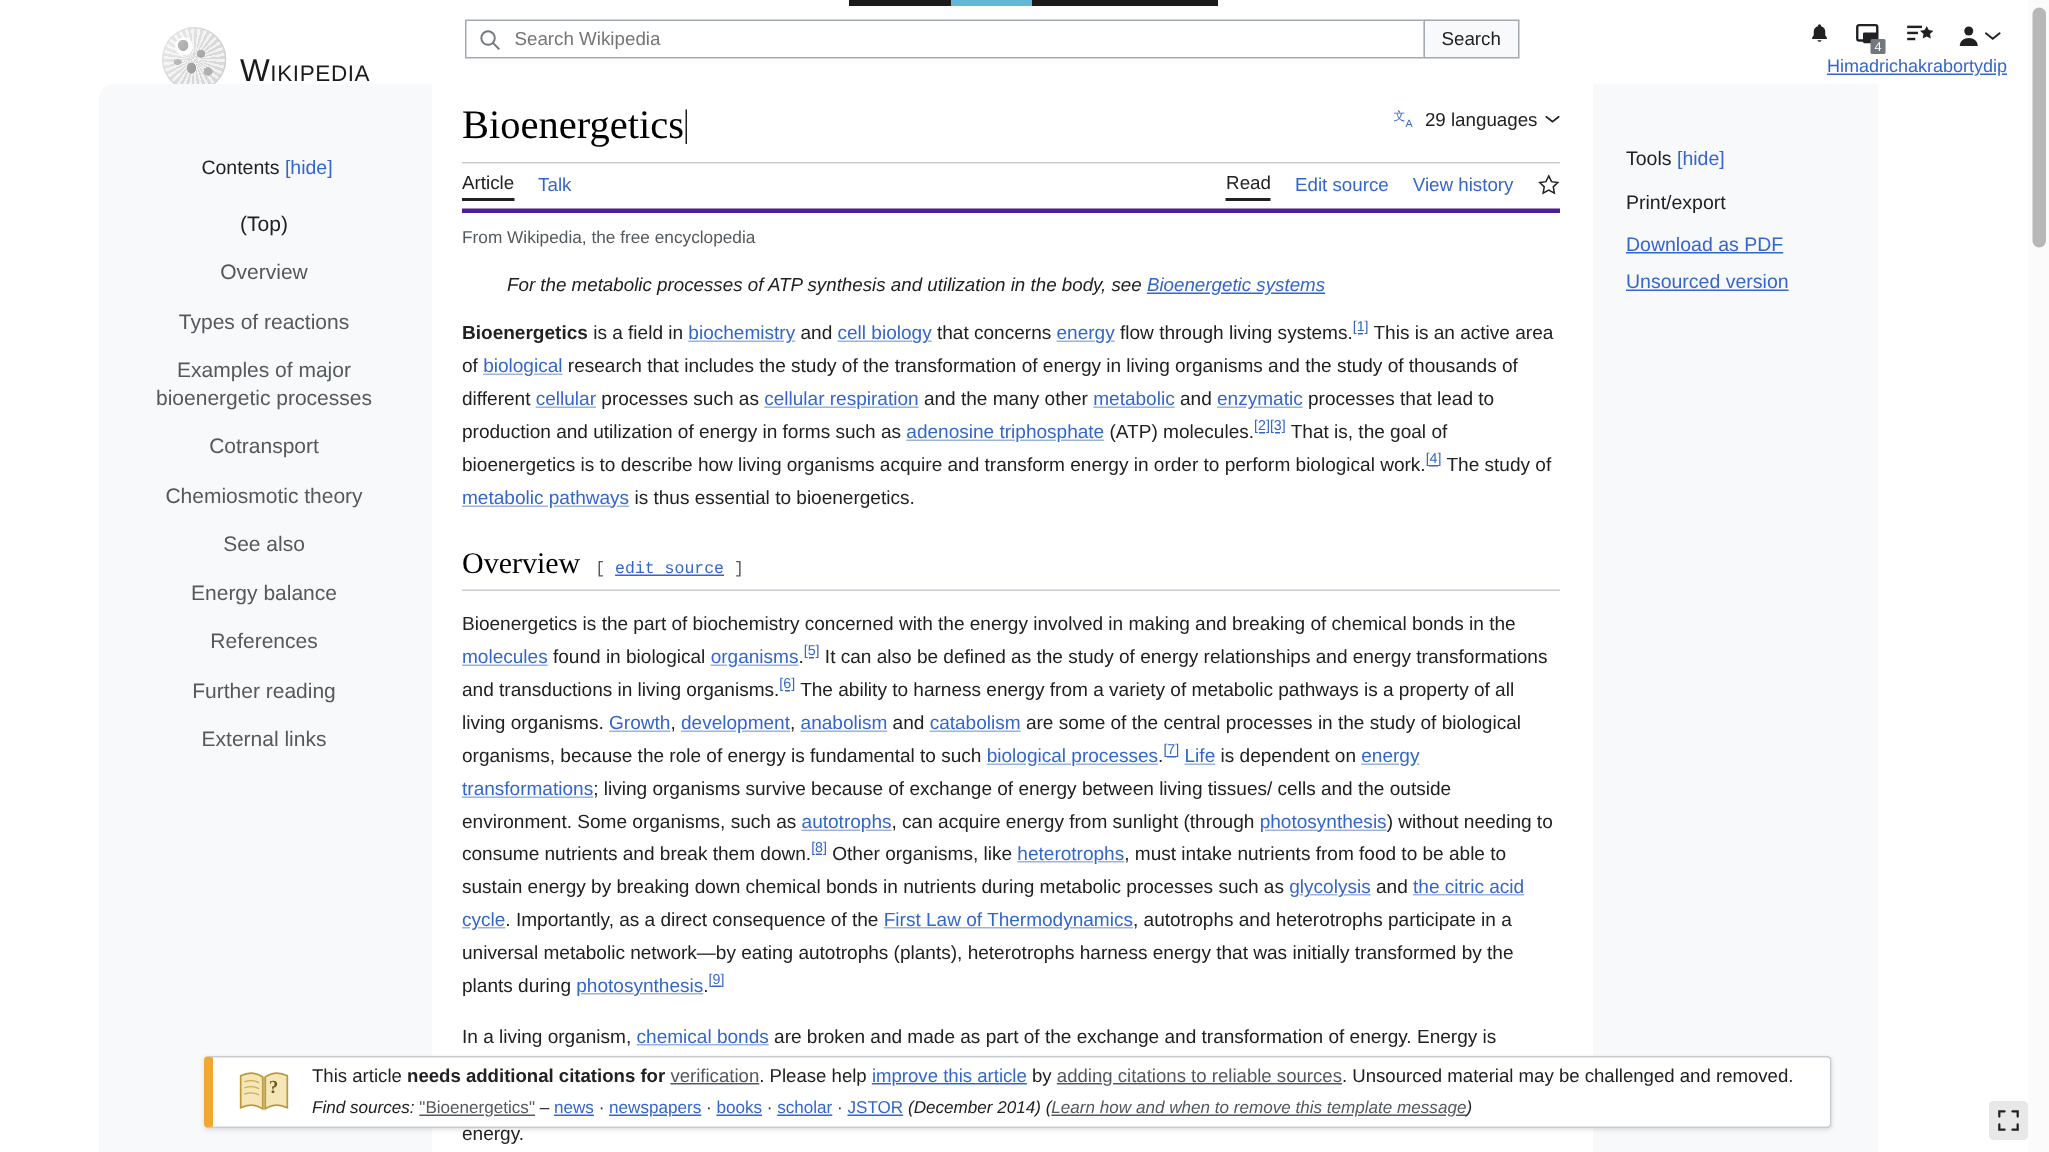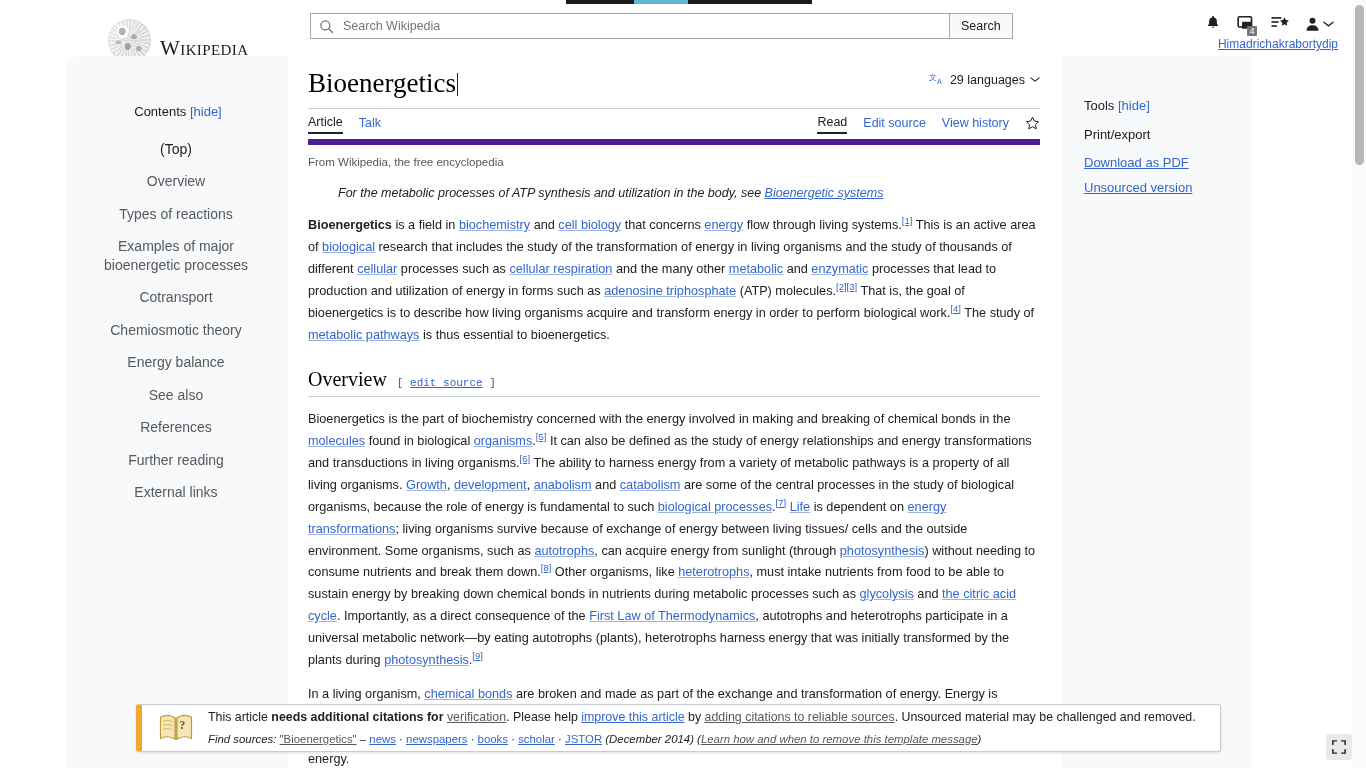--- a/index.html
+++ b/index.html
@@ -47,21 +47,21 @@
       radial-gradient(ellipse at 62% 40%, #a8a8a8 0 8%, rgba(0,0,0,0) 9%),
       radial-gradient(ellipse at 45% 66%, #9f9f9f 0 10%, rgba(0,0,0,0) 11%),
       radial-gradient(ellipse at 75% 72%, #b0b0b0 0 7%, rgba(0,0,0,0) 8%),
       radial-gradient(ellipse at 20% 55%, #aaaaaa 0 6%, rgba(0,0,0,0) 7%);
   }
   #globe::after {
     content: ""; position: absolute; inset: 0; border-radius: 50%;
     background: linear-gradient(125deg, rgba(255,255,255,.55), rgba(255,255,255,0) 55%);
   }
   #wordmark-1 {
-    font-family: Liberation Serif, serif;
+    font-family: Liberation Sans, sans-serif;
     font-size: 21px; letter-spacing: .4px; color: #1b1b1b; margin-top: 30px;
   }
   #wordmark-1 .sm { font-size: 15px; }
   #wordmark-2 {
     font-family: "Liberation Serif", serif;
     font-size: 11px; color: #54595d; margin-top: 1px; letter-spacing: .2px;
   }
 
   #search-area {
     position: absolute; left: 310px; top: 13px;
@@ -145,21 +145,21 @@
     vertical-align: -4px; margin-left: 1px;
   }
   #lang-btn {
     display: flex; align-items: center; gap: 5px; margin-top: 12px;
     font-size: 12.5px; color: #202122; cursor: pointer; white-space: nowrap;
   }
   #title-rule { border-bottom: 1px solid #c8ccd1; margin-top: 9px; }
 
   #tab-row {
     display: flex; align-items: center; justify-content: space-between;
-    padding-top: 6px; border-bottom: 6px solid #4c1d95; padding-bottom: 5px;
+    padding-top: 6px; border-bottom: 3px solid #4c1d95; padding-bottom: 5px;
   }
   .tabs-left, .tabs-right { display: flex; align-items: center; gap: 16px; }
   .tab {
     font-size: 12.5px; cursor: pointer; color: #3366cc;
     padding-bottom: 3px;
   }
   .tab.active {
     color: #202122; text-decoration: none;
     border-bottom: 2px solid #202122;
   }
@@ -306,24 +306,24 @@
   <div class="toc-item">
     <span>Examples of major bioenergetic processes</span>
   </div>
   <div class="toc-item">
     <span>Cotransport</span>
   </div>
   <div class="toc-item">
     <span>Chemiosmotic theory</span>
   </div>
   <div class="toc-item">
+    <span>See also</span>
+  </div>
+  <div class="toc-item">
     <span>Energy balance</span>
-  </div>
-  <div class="toc-item">
-    <span>See also</span>
   </div>
   <div class="toc-item">
     <span>References</span>
   </div>
   <div class="toc-item">
     <span>Further reading</span>
   </div>
   <div class="toc-item">
     <span>External links</span>
   </div>

